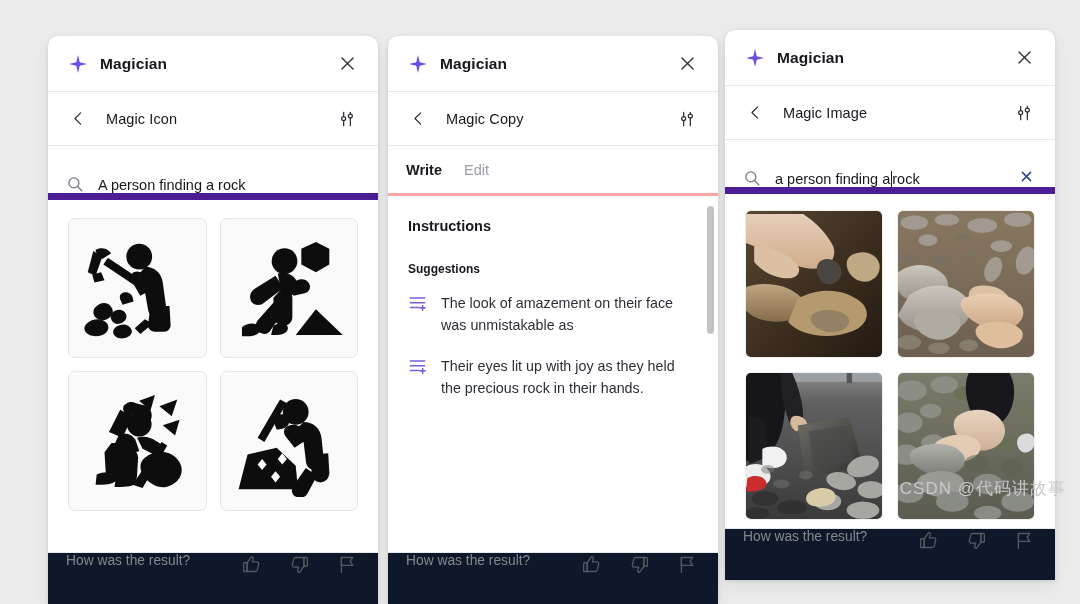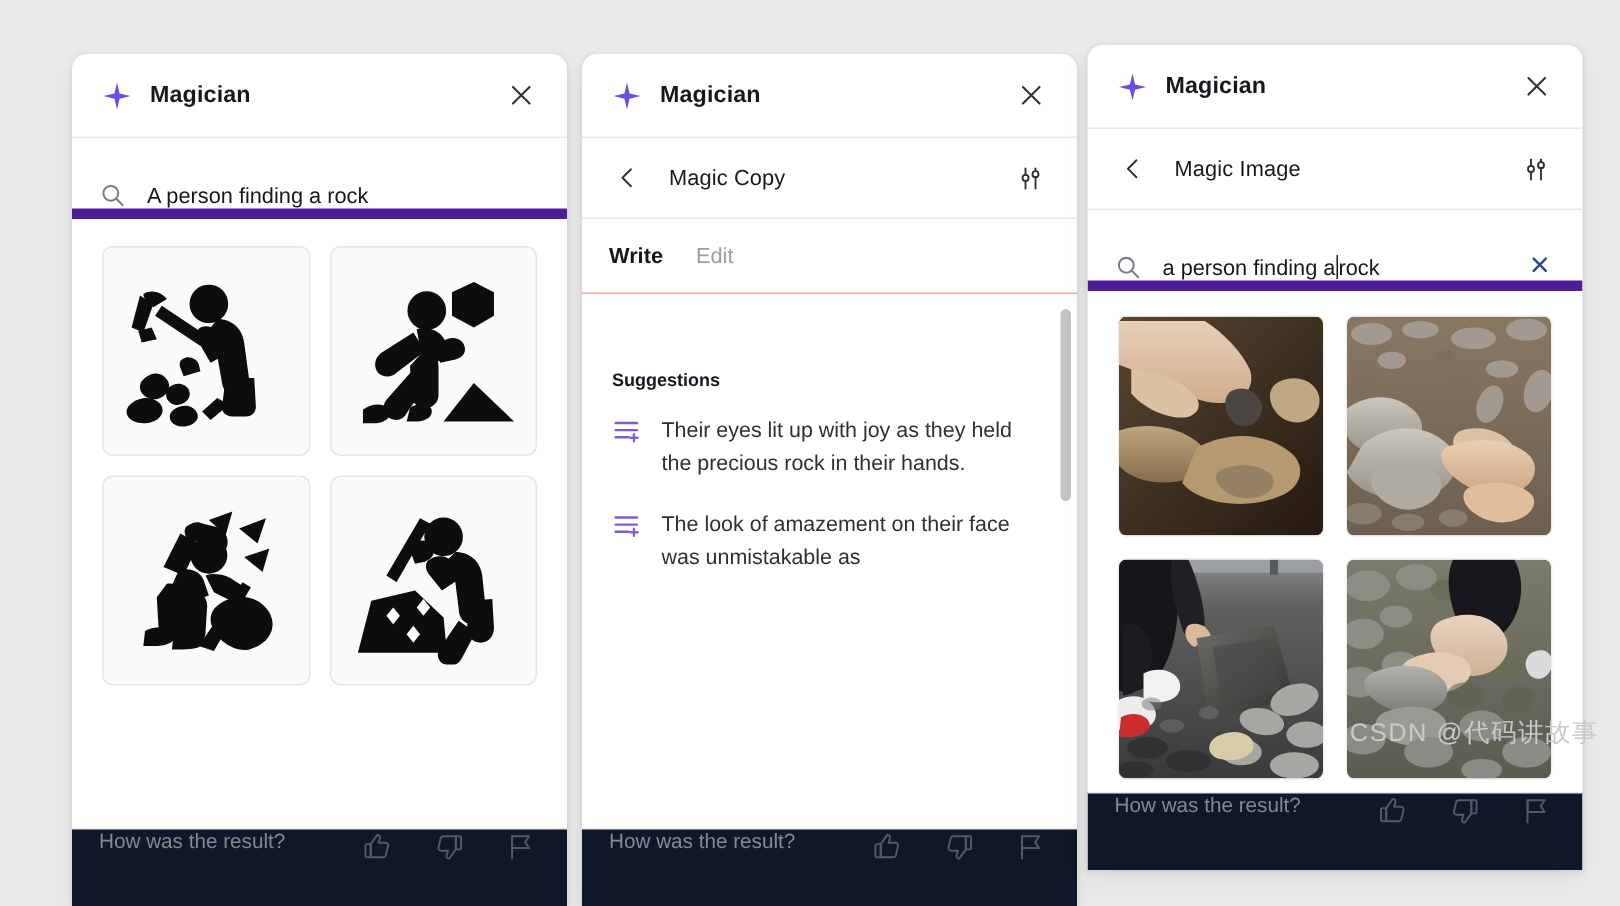--- a/index.html
+++ b/index.html
@@ -73,21 +73,21 @@
     display: inline-block; width: 1px; height: 16px;
     background: #16181d; vertical-align: -3px; margin: 0 0 0 1px;
   }
   .clear-x { width: 22px; height: 22px; display:flex; align-items:center; justify-content:center; cursor:pointer; color:#2b4a8b; }
 
   
   .tabbar {
     height: 50px; flex: 0 0 50px;
     display: flex; align-items: center; gap: 22px;
     padding: 0 18px;
-    border-bottom: 1px solid #fca5a5;
+    border-bottom: 3px solid #fca5a5;
   }
   .tab { font-size: 14.5px; color: #9a9ea6; cursor: pointer; }
   .tab.active { color: #16181d; font-weight: bold; }
 
   
   .body { flex: 1 1 auto; position: relative; overflow: hidden; }
 
   
   .icon-grid {
     display: grid;
@@ -181,20 +181,36 @@
       <span>
         <svg class="star-icon" viewBox="0 0 24 24" fill="#6c4fe0">
             <path d="M12 1.2 14.1 9.9 22.8 12 14.1 14.1 12 22.8 9.9 14.1 1.2 12 9.9 9.9Z"></path>
           </svg>
       </span>
       <span class="app-title">Magician</span>
       <span class="spacer"></span>
       <span class="icon-btn">
         <svg width="19" height="19" viewBox="0 0 24 24" fill="none" stroke="currentColor" stroke-width="1.7" stroke-linecap="round">
             <path d="M5 5 19 19M19 5 5 19"></path>
+          </svg>
+      </span>
+    </div>
+    <div class="navbar">
+      <span class="back-btn">
+        <svg width="17" height="17" viewBox="0 0 24 24" fill="none" stroke="currentColor" stroke-width="1.7" stroke-linecap="round" stroke-linejoin="round">
+            <path d="M15 4 7 12l8 8"></path>
+          </svg>
+      </span>
+      <span class="nav-title">Magic Icon</span>
+      <span class="spacer"></span>
+      <span class="icon-btn">
+        <svg width="20" height="20" viewBox="0 0 24 24" fill="none" stroke="currentColor" stroke-width="1.5" stroke-linecap="round">
+            <path d="M8 4v5M8 14v6M16 4v2M16 11v9"></path>
+            <circle cx="8" cy="11.5" r="2.4"></circle>
+            <circle cx="16" cy="8.5" r="2.4"></circle>
           </svg>
       </span>
     </div>
     <div class="searchbar">
       <span>
         <svg class="search-icon" viewBox="0 0 24 24" fill="none" stroke="currentColor" stroke-width="1.8" stroke-linecap="round">
             <circle cx="10.5" cy="10.5" r="6.6"></circle>
             <path d="M15.4 15.4 21 21"></path>
           </svg>
       </span>
@@ -330,35 +346,36 @@
             <circle cx="16" cy="8.5" r="2.4"></circle>
           </svg>
       </span>
     </div>
     <div class="tabbar">
       <span class="tab active">Write</span>
       <span class="tab">Edit</span>
     </div>
     <div class="body">
       <div class="copy-scroll">
+        <div class="section-title">Instructions</div>
         <div class="suggestions-title">Suggestions</div>
         <div class="sugg-list">
           <div class="sugg-item">
             <svg class="sugg-icon" viewBox="0 0 24 24" fill="none" stroke="currentColor" stroke-width="2" stroke-linecap="round">
                 <path d="M3 5h18M3 11h18M3 17h11"></path>
                 <path d="M18.5 14.5v6M15.5 17.5h6"></path>
               </svg>
-            <span class="sugg-text">Their eyes lit up with joy as they held the precious rock in their hands.</span>
+            <span class="sugg-text">The look of amazement on their face was unmistakable as</span>
           </div>
           <div class="sugg-item">
             <svg class="sugg-icon" viewBox="0 0 24 24" fill="none" stroke="currentColor" stroke-width="2" stroke-linecap="round">
                 <path d="M3 5h18M3 11h18M3 17h11"></path>
                 <path d="M18.5 14.5v6M15.5 17.5h6"></path>
               </svg>
-            <span class="sugg-text">The look of amazement on their face was unmistakable as</span>
+            <span class="sugg-text">Their eyes lit up with joy as they held the precious rock in their hands.</span>
           </div>
         </div>
       </div>
       <div class="panel-scrollbar" style="height:128px; top:10px;"></div>
     </div>
     <div class="footer">
       <span class="footer-label">How was the result?</span>
       <span class="footer-icons">
         <span class="icon-btn">
           <svg viewBox="0 0 24 24" fill="none" stroke="currentColor" stroke-width="1.5" stroke-linejoin="round">

